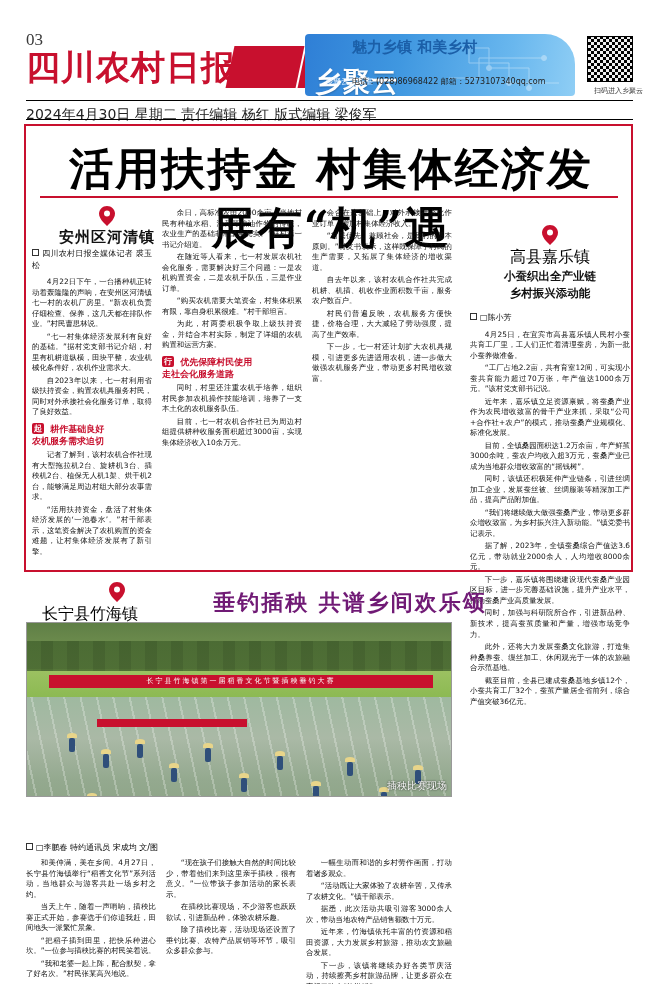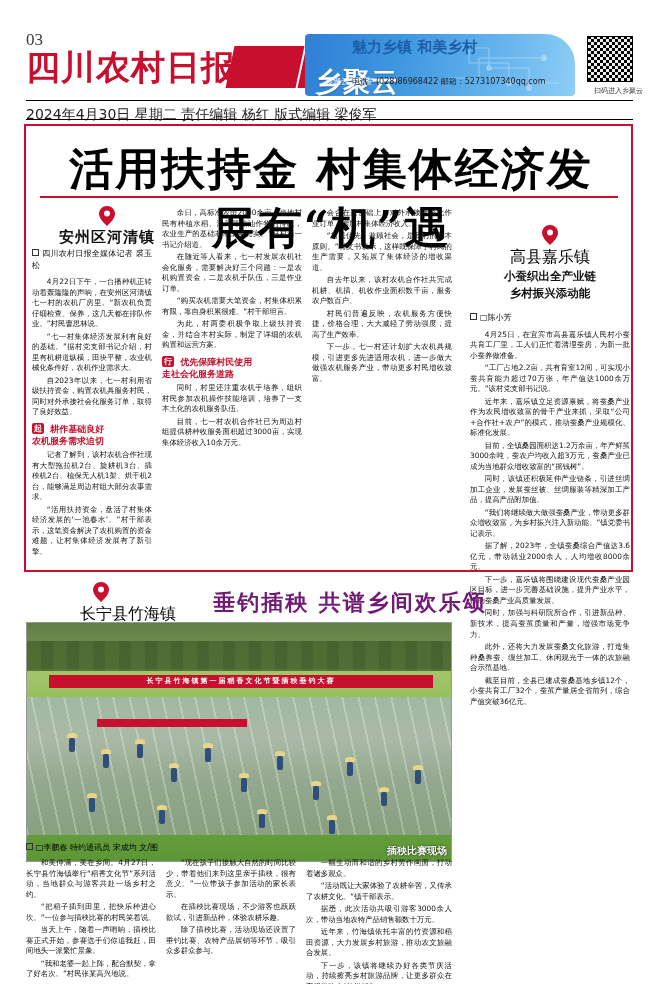--- a/index.html
+++ b/index.html
@@ -122,26 +122,26 @@
     padding:1px 2px; border-radius:2px; margin-right:3px; line-height:1.1;
     vertical-align:top; text-align:center; width:12px;
   }
 
   
   .headline2 {
     position:absolute; left:200px; top:588px; width:300px; text-align:center;
     font-family:"DejaVu Serif","Liberation Serif",serif;
     font-weight:bold; font-size:22px; letter-spacing:2px; color:#701a75;
   }
-  .loc2 { position:absolute; left:26px; top:582px; width:150px; text-align:right; }
+  .loc2 { position:absolute; left:42px; top:582px; width:150px; text-align:left; }
 
   .photo {
-    position:absolute; left:26px; top:622px; width:426px; height:240px;
+    position:absolute; left:26px; top:622px; width:426px; height:175px;
     background:linear-gradient(#b7cf7c,#8fbb55 40%,#6fa83f 70%,#5d9636);
-    overflow:hidden; border:1px solid #999;font-weight:bold;
+    overflow:hidden; border:1px solid #999;
   }
   .photo .sky { position:absolute; left:0; top:0; width:100%; height:46px;
     background:linear-gradient(#5f7f46,#7c9a55); }
   .photo .trees { position:absolute; left:0; top:18px; width:100%; height:30px;
     background:repeating-linear-gradient(90deg,#44642e 0 14px,#3b5828 14px 26px); opacity:.8;}
   .photo .water { position:absolute; left:0; top:74px; width:100%; height:138px;
     background:linear-gradient(#9fb9a0,#aab9a6 30%,#94a98f 60%,#87a07f);}
   .photo .field-lines { position:absolute; left:0; top:74px; width:100%; height:138px;
     background:repeating-linear-gradient(78deg, rgba(255,255,255,.25) 0 2px, rgba(0,0,0,0) 2px 16px);}
   .photo .banner-strip {
@@ -377,22 +377,22 @@
     <div class="photo-credit">插秧比赛现场</div>
   </div>
 
   <div class="cap-author">
     <span class="box"></span><span>□李鹏春 特约通讯员 宋成均 文/图</span>
   </div>
 
   <div class="col" style="left:26px; top:858px; width:130px; height:126px; overflow:hidden;">
     <div class="tiny">
       <p>和美仲满，美在乡间。4月27日，长宁县竹海镇举行“稻香文化节”系列活动，当地群众与游客共赴一场乡村之约。</p>
+      <p>当天上午，随着一声哨响，插秧比赛正式开始，参赛选手们你追我赶，田间地头一派繁忙景象。</p>
       <p>“把稻子插到田里，把快乐种进心坎。”一位参与插秧比赛的村民笑着说。</p>
-      <p>当天上午，随着一声哨响，插秧比赛正式开始，参赛选手们你追我赶，田间地头一派繁忙景象。</p>
       <p>“我和老婆一起上阵，配合默契，拿了好名次。”村民张某高兴地说。</p>
     </div>
   </div>
   <div class="col" style="left:166px; top:858px; width:130px; height:126px; overflow:hidden;">
     <div class="tiny">
       <p>“现在孩子们接触大自然的时间比较少，带着他们来到这里亲手插秧，很有意义。”一位带孩子参加活动的家长表示。</p>
       <p>在插秧比赛现场，不少游客也跃跃欲试，引进新品种，体验农耕乐趣。</p>
       <p>除了插秧比赛，活动现场还设置了垂钓比赛、农特产品展销等环节，吸引众多群众参与。</p>
 
     </div>

